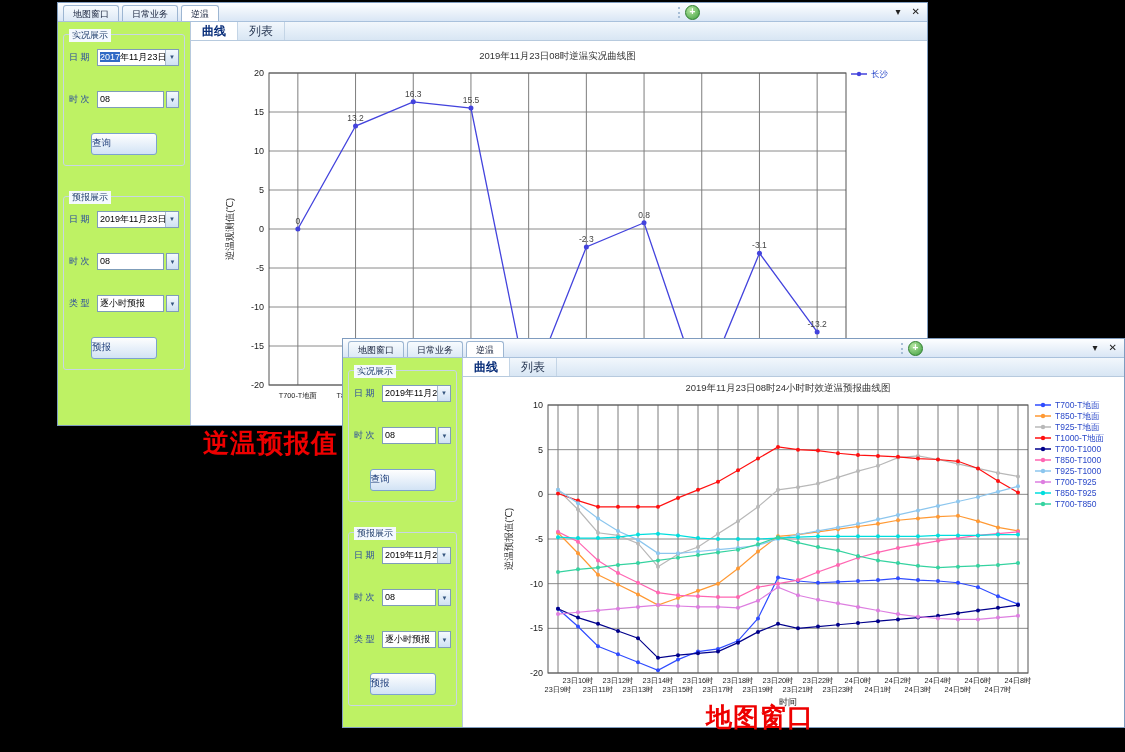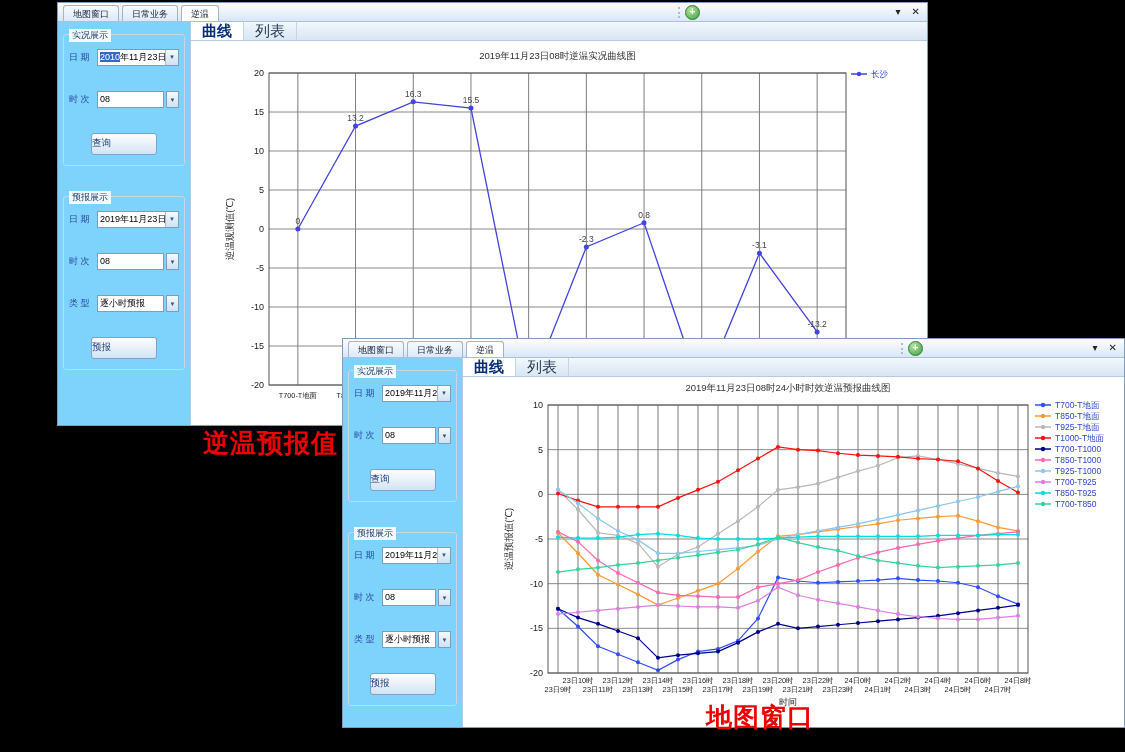--- a/index.html
+++ b/index.html
@@ -15,21 +15,21 @@
        height:12px;line-height:12px;cursor:default;}
   .tab.active{background:#fff;font-weight:normal;}
   .tool{position:absolute;top:2px;display:flex;align-items:center;gap:4px;}
   .grip{display:inline-block;width:0;height:11px;border-left:2px dotted #a7bed6;margin-right:1px;}
   .addbtn{display:inline-block;width:13px;height:13px;border-radius:50%;
           background:radial-gradient(circle at 35% 30%,#b4e6a0,#3f9e3f);border:1px solid #2d7d2d;
           color:#fff;font-size:10px;line-height:12px;text-align:center;font-weight:bold;}
   .winctl{position:absolute;right:7px;top:2px;font-size:10px;color:#222;display:flex;gap:11px;}
   .winctl span{cursor:default;line-height:13px;}
   .wbody{position:absolute;top:19px;left:0;right:0;bottom:0;display:flex;}
-  .sidepanel{background:#7dd3fc;border-right:1px solid #b7c9dd;padding:12px 5px 0 5px;
+  .sidepanel{background:#bef264;border-right:1px solid #b7c9dd;padding:12px 5px 0 5px;
              box-sizing:border-box;font-size:9px;flex:0 0 auto;}
   .w133{width:133px;} .w120{width:120px;}
   .group{border:1px solid #c8d6e5;border-radius:3px;position:relative;margin-bottom:30px;
          padding:14px 5px 8px 5px;}
   .group-title{position:absolute;top:-6px;left:5px;background:#f4f9fe;padding:0 3px;color:#23406e;}
   .frow{display:flex;align-items:center;margin-bottom:25px;}
   .flabel{color:#2746a0;width:28px;flex:0 0 auto;}
   .tbox{border:1px solid #7f9db9;background:#fff;height:15px;line-height:15px;padding:0 2px;
         font-size:9px;flex:1;color:#000;white-space:nowrap;overflow:hidden;position:relative;}
   .datebox{padding-right:13px;}
@@ -39,21 +39,21 @@
   .dropbtn{width:13px;height:17px;border:1px solid #7f9db9;margin-left:2px;flex:0 0 auto;
            background:linear-gradient(#f5fafe,#cfe1f3);color:#35567f;font-size:6px;text-align:center;
            line-height:16px;box-sizing:border-box;}
   .sel{background:#316ac5;color:#fff;}
   .btn{display:block;margin:2px auto 2px;width:64px;height:20px;
        background:linear-gradient(#fefefe,#d2e3f5);border:1px solid #7da2ce;border-radius:3px;
        font-size:9.5px;color:#1a3a78;text-align:left;line-height:18px;cursor:default;}
   .main{flex:1;display:flex;flex-direction:column;background:#fff;min-width:0;}
   .viewtabs{height:18px;background:linear-gradient(#f2f7fc,#d8e6f4);border-bottom:1px solid #b7cade;
             display:flex;align-items:stretch;flex:0 0 auto;}
-  .vtab{padding:0 11px;font-size:15px;color:#2a3a55;display:flex;align-items:center;
+  .vtab{padding:0 11px;font-size:12px;color:#2a3a55;display:flex;align-items:center;
         border-right:1px solid #c4d5e6;cursor:default;}
   .vtab.active{background:#fff;color:#0a2f7a;font-weight:bold;}
   .chartwrap{flex:1;position:relative;overflow:hidden;}
   .chartwrap svg{position:absolute;left:0;top:0;}
   svg text{font-family:"Liberation Sans",sans-serif;}
   .tick{font-size:9px;fill:#222;}
   .xtick{font-size:7.3px;fill:#222;}
   .ctitle{font-size:9.5px;fill:#333;}
   .plabel{font-size:8.5px;fill:#444;}
   .clegend{font-size:8.5px;fill:#2b49c9;}
@@ -78,21 +78,21 @@
       <span>▾</span>
       <span>✕</span>
     </div>
   </div>
   <div class="wbody">
     <div class="sidepanel w133">
       <div class="group">
         <div class="group-title">实况展示</div>
         <div class="frow">
           <span class="flabel">日 期</span>
-          <span class="tbox datebox"><span class="sel">2010</span><span>年11月23日</span><span class="dd-in">▼</span></span>
+          <span class="tbox datebox"><span class="sel">2017</span><span>年11月23日</span><span class="dd-in">▼</span></span>
         </div>
         <div class="frow">
           <span class="flabel">时 次</span>
           <span class="tbox">08</span>
           <span class="dropbtn">▼</span>
         </div>
         <div class="btn">查询</div>
       </div>
       <div class="group">
         <div class="group-title">预报展示</div>

